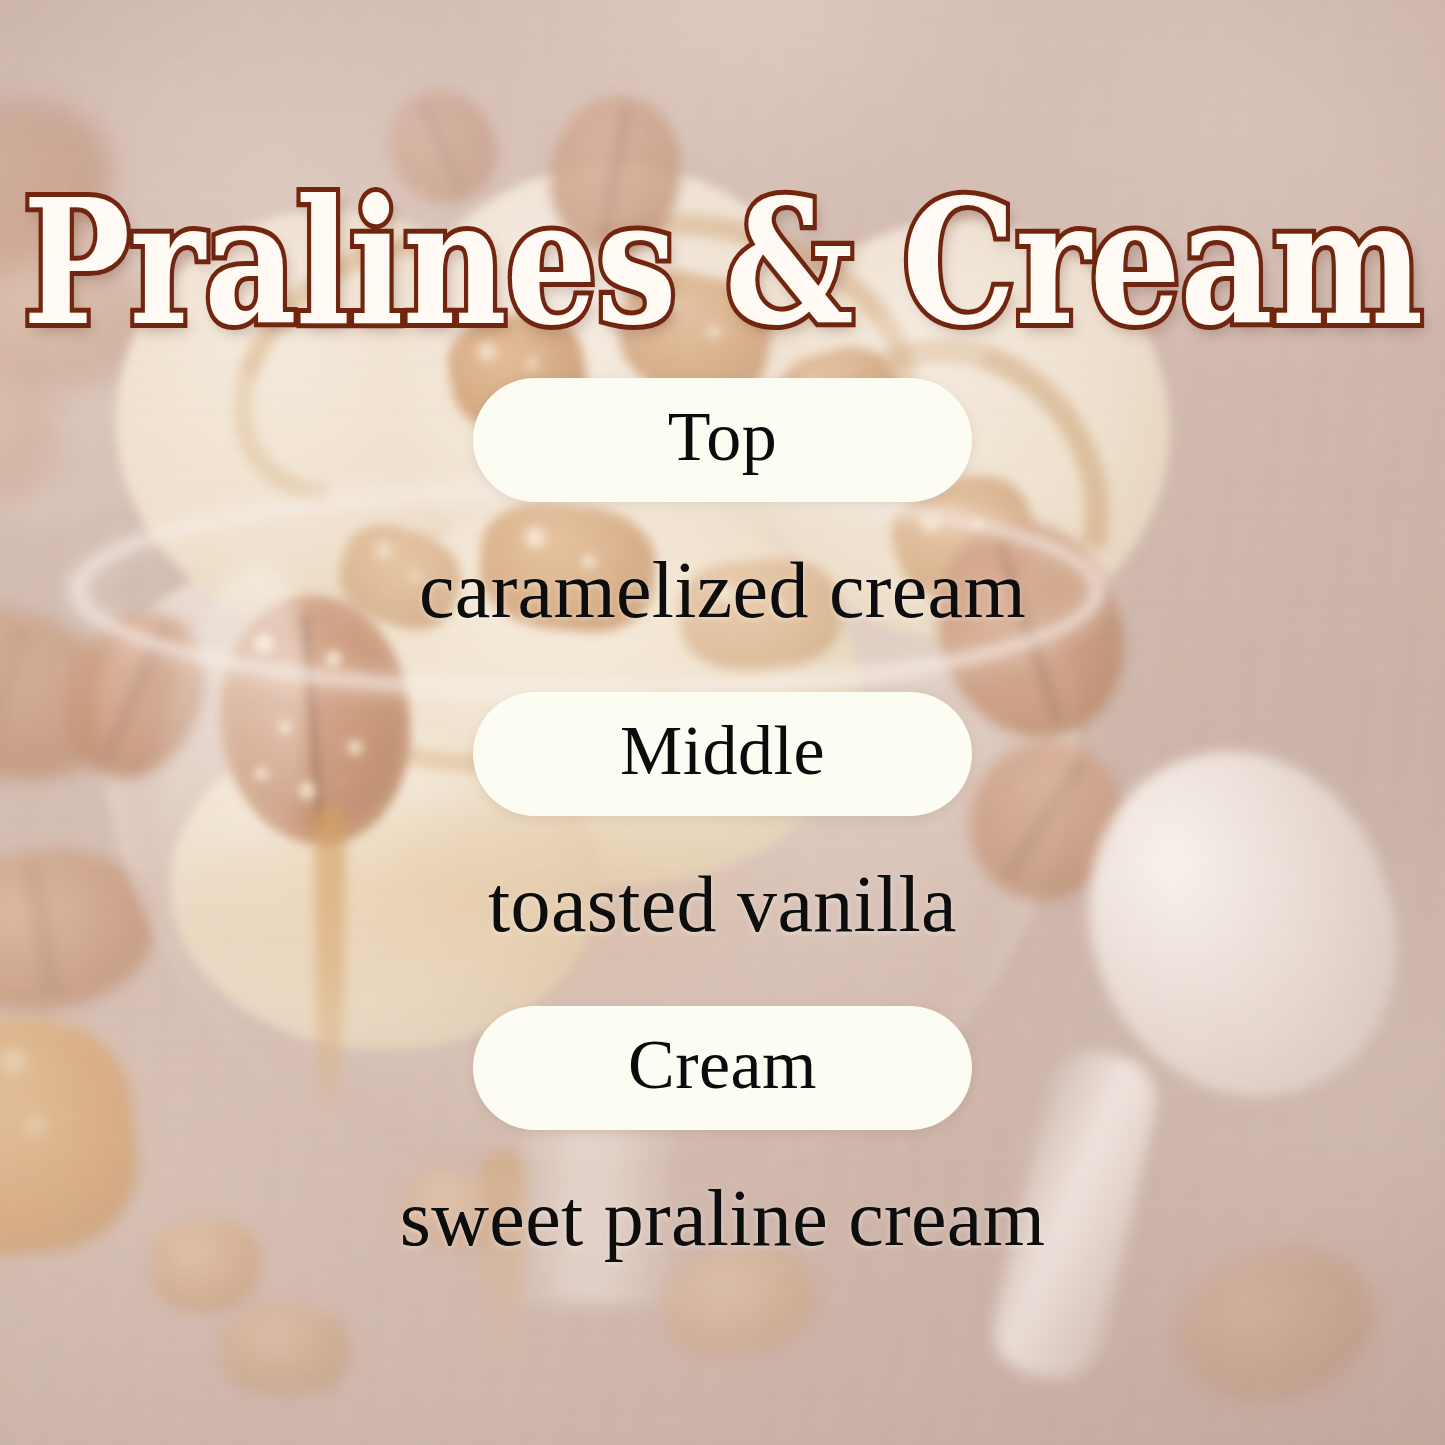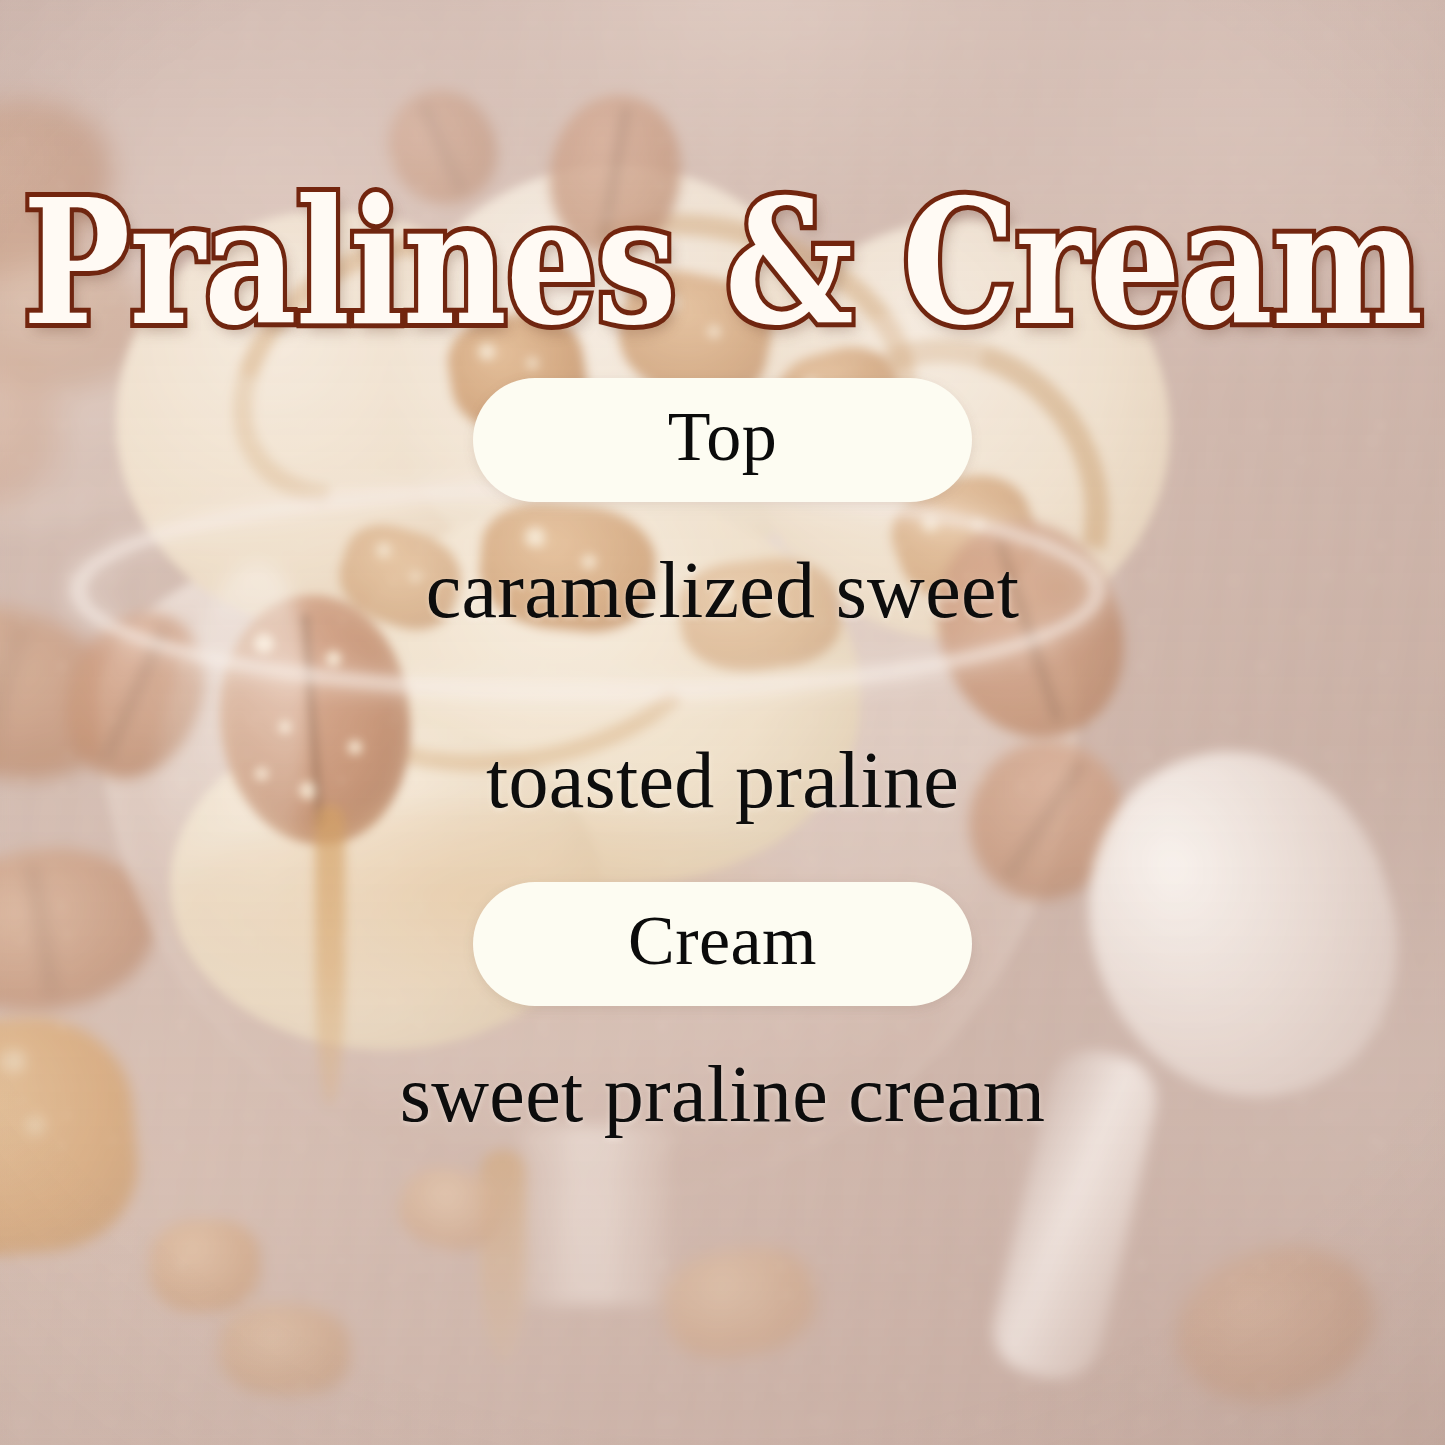--- a/index.html
+++ b/index.html
@@ -558,26 +558,29 @@
   <div class="content">
 
     <div class="title">Pralines &amp; Cream</div>
 
     <div class="notes">
 
       <div class="pill">
         <span>Top</span>
       </div>
       <div class="gap-pill-note"></div>
-      <div class="note">caramelized sweet</div>
+      <div class="note">caramelized cream</div>
 
       <div class="gap-note-pill"></div>
 
+      <div class="pill">
+        <span>Middle</span>
+      </div>
       <div class="gap-pill-note"></div>
-      <div class="note">toasted praline</div>
+      <div class="note">toasted vanilla</div>
 
       <div class="gap-note-pill"></div>
 
       <div class="pill">
         <span>Cream</span>
       </div>
       <div class="gap-pill-note"></div>
       <div class="note">sweet praline cream</div>
 
     </div>

